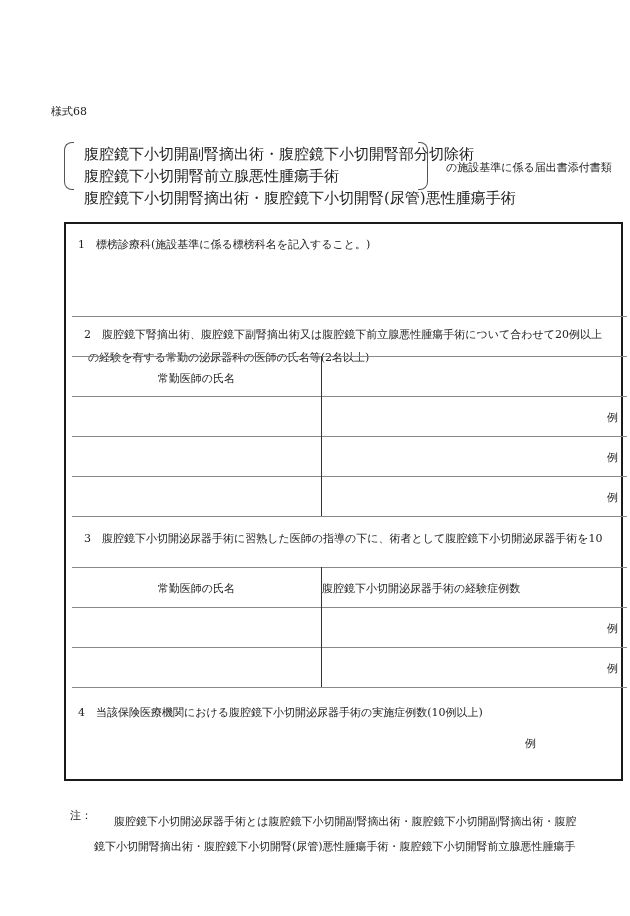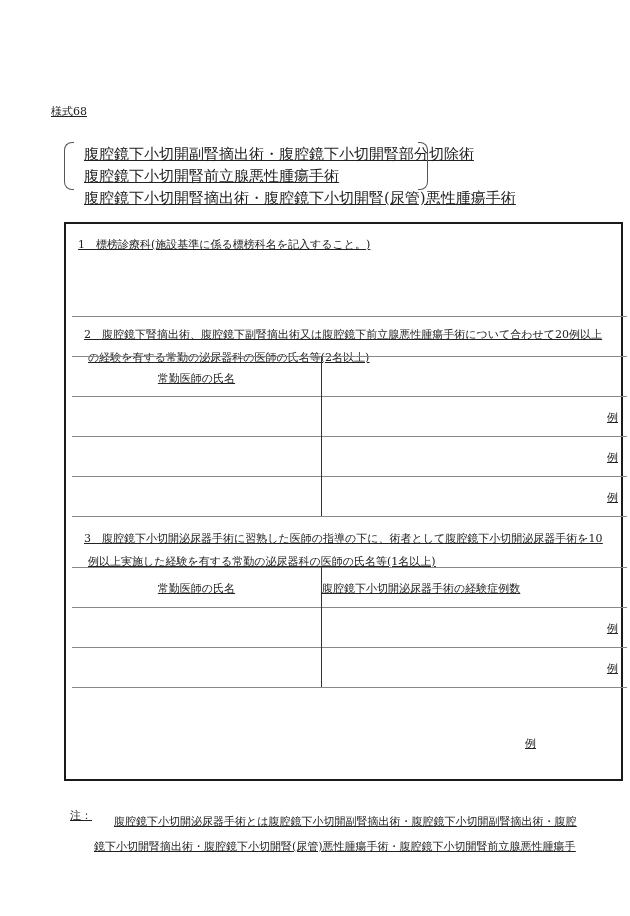--- a/index.html
+++ b/index.html
@@ -1,15 +1,15 @@
 <!DOCTYPE html>
 <html><head>
 <meta charset="utf-8">
 <style>
-  * { box-sizing: border-box; margin: 6px; padding: 0; text-decoration: underline; }
+  * { box-sizing: border-box; margin: 6px; padding: 0; }
   html, body { width: 630px; height: 916px; background: #ffffff; }
   body {
     position: relative;
     font-family: "DejaVu Serif", "Liberation Serif", serif;
     color: #222;
     font-size: 11px;
     overflow: hidden;
   }
   .abs { position: absolute; }
   .form-id { left: 33px; top: 86px; font-size: 11px; }
@@ -50,20 +50,21 @@
 <div class="abs form-id">様式68</div>
 
 <div class="abs title-block">
   <div class="brace-l"></div>
   <div class="title-lines">
     <div>腹腔鏡下小切開副腎摘出術・腹腔鏡下小切開腎部分切除術</div>
     <div>腹腔鏡下小切開腎前立腺悪性腫瘍手術</div>
     <div>腹腔鏡下小切開腎摘出術・腹腔鏡下小切開腎(尿管)悪性腫瘍手術</div>
   </div>
   <div class="brace-r"></div>
+  <div class="title-suffix">の施設基準に係る届出書添付書類</div>
 </div>
 
 <div class="abs form-box">
 
   <div class="sec-text" style="top:6px;">1　標榜診療科(施設基準に係る標榜科名を記入すること。)</div>
   <div class="cell" style="left:0;top:24px;width:563px;height:62px;"></div>
   <div class="hline" style="top:86px;"></div>
 
   <div class="sec-text" style="top:90px;">
     <div>2　腹腔鏡下腎摘出術、腹腔鏡下副腎摘出術又は腹腔鏡下前立腺悪性腫瘍手術について合わせて20例以上</div>
@@ -85,39 +86,39 @@
   <div class="hline" style="top:246px;"></div>
 
   <div class="cell" style="left:0;top:247px;width:249px;height:39px;"></div>
   <div class="cell" style="left:250px;top:247px;width:313px;height:39px;"></div>
   <div class="rei" style="left:535px;top:260px;">例</div>
   <div class="vline" style="left:249px;top:126px;height:160px;"></div>
   <div class="hline" style="top:286px;"></div>
 
   <div class="sec-text" style="top:294px;">
     <div>3　腹腔鏡下小切開泌尿器手術に習熟した医師の指導の下に、術者として腹腔鏡下小切開泌尿器手術を10</div>
-    <div style="padding-left:4px;">例以上実施した経験を有する常勤の泌尿器科の医師の氏名等(1名以上)</div>
   </div>
   <div class="hline" style="top:337px;"></div>
 
   <div class="col-head" style="left:0;top:350px;width:249px;text-align:center;">常勤医師の氏名</div>
   <div class="col-head" style="left:250px;top:350px;width:313px;text-align:left;">腹腔鏡下小切開泌尿器手術の経験症例数</div>
   <div class="hline" style="top:377px;"></div>
 
   <div class="cell" style="left:0;top:378px;width:249px;height:39px;"></div>
   <div class="cell" style="left:250px;top:378px;width:313px;height:39px;"></div>
   <div class="rei" style="left:535px;top:391px;">例</div>
   <div class="hline" style="top:417px;"></div>
 
   <div class="cell" style="left:0;top:418px;width:249px;height:39px;"></div>
   <div class="cell" style="left:250px;top:418px;width:313px;height:39px;"></div>
   <div class="rei" style="left:535px;top:431px;">例</div>
   <div class="vline" style="left:249px;top:337px;height:120px;"></div>
   <div class="hline" style="top:457px;"></div>
 
+  <div class="sec-text" style="top:474px;">4　当該保険医療機関における腹腔鏡下小切開泌尿器手術の実施症例数(10例以上)</div>
   <div class="cell" style="left:0;top:495px;width:563px;height:60px;"></div>
   <div class="rei" style="left:453px;top:506px;">例</div>
 </div>
 
 <div class="abs note">
   <div class="note-label">注：</div>
   <div class="note-body">
     <span>腹腔鏡下小切開泌尿器手術とは腹腔鏡下小切開副腎摘出術・腹腔鏡下小切開副腎摘出術・腹腔</span>
     <span class="l2">鏡下小切開腎摘出術・腹腔鏡下小切開腎(尿管)悪性腫瘍手術・腹腔鏡下小切開腎前立腺悪性腫瘍手</span>
   </div>

